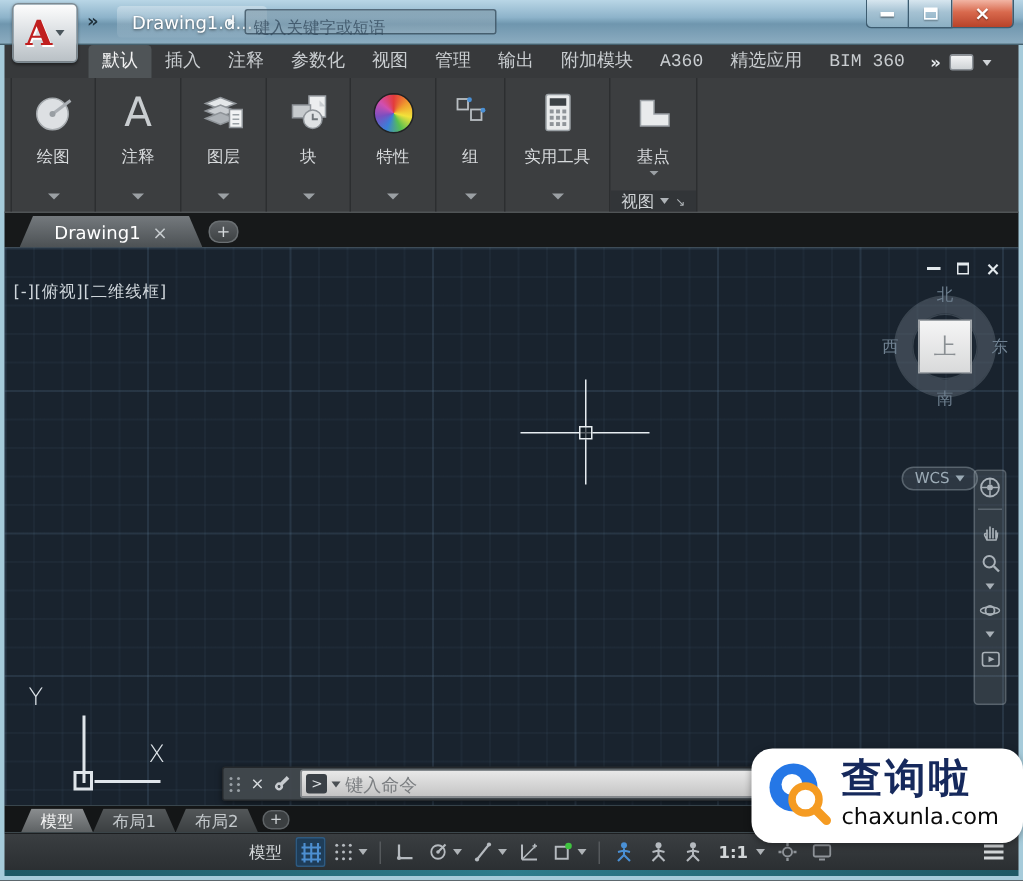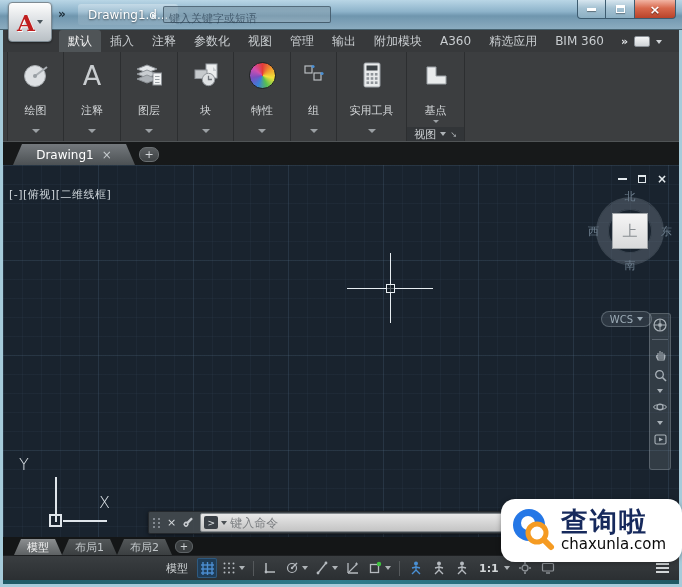--- a/index.html
+++ b/index.html
@@ -45,34 +45,34 @@
   .win-btn.max { width:28px; border-left:none; border-right:none; }
   .win-btn.close { width:42px; border-radius:0 0 4px 0;
     background:linear-gradient(180deg,#f2b5a4,#d8694d 45%,#b8432a); color:#fff; font-weight:bold; font-size:13px;
     text-shadow:0 1px 1px rgba(0,0,0,.5); }
   .glyph-min { width:9px; height:3px; background:#fff; box-shadow:0 1px 1px rgba(0,0,0,.4); }
   .glyph-max { width:9px; height:8px; border:1px solid #fff; border-top:3px solid #fff; box-shadow:0 1px 1px rgba(0,0,0,.3); }
 
   
   .ribbon-tabs { position:absolute; left:3px; right:3px; top:30px; height:22px; background:#37393b;
     display:flex; align-items:flex-end; padding-left:56px; }
-  .rtab { font-size:12px; color:#c9cdd0; padding:3px 9px; line-height:16px; cursor:default; }
+  .rtab { font-size:12px; color:#c9cdd0; padding:3px 9px; line-height:16px; cursor:default;font-family:Liberation Mono, monospace; }
   .rtab.active { background:#50555 8; background:#4f5457; color:#f2f2f2; border-radius:3px 3px 0 0; }
   .rtabs-extra { display:flex; align-items:center; gap:6px; margin-left:8px; padding-bottom:4px; }
   .rt-overflow { color:#e8ebee; font-size:11px; font-weight:bold; }
   .ribbon-state { width:16px; height:11px; background:linear-gradient(#f4f5f6,#cfd3d6); border:1px solid #8a9096; border-radius:2px; }
 
   
   .ribbon-panels { position:absolute; left:3px; right:3px; top:52px; height:90px; background:#3c3e40;
     display:flex; padding-left:4px; border-bottom:1px solid #505456; }
   .panel { position:relative; height:100%; border-right:1px solid #2c2e30; display:flex; flex-direction:column;
     align-items:center; padding-top:5px; }
   .panel:first-child { border-left:1px solid #2c2e30; }
   .picon { height:36px; display:flex; align-items:center; justify-content:center; }
-  .plabel { font-size:11px; color:#d6d9db; margin-top:10px; white-space:nowrap; }
+  .plabel { font-size:11px; color:#d6d9db; margin-top:4px; white-space:nowrap; }
   .pdrop { margin-top:auto; margin-bottom:4px; }
   .tri { display:inline-block; width:0; height:0; border-left:4px solid transparent; border-right:4px solid transparent;
     border-top:4px solid #9ba0a4; }
   .mini-tri { display:inline-block; width:0; height:0; border-left:3px solid transparent; border-right:3px solid transparent;
     border-top:3px solid #9ba0a4; margin-top:2px; }
   .annotate-a { font-size:27px; color:#c9cdd0; font-family:"DejaVu Sans","Liberation Sans",sans-serif; line-height:1; }
   .color-wheel { width:27px; height:27px; border-radius:50%; border:1px solid #20222 4; border:1px solid #202224;
     background:conic-gradient(#e33b3b,#f09a2e,#f2e23a,#58c050,#3a7fd8,#7a4fc0,#d04fb0,#e33b3b); }
   .ptitle { margin-top:auto; width:100%; height:14px; background:#323538; display:flex; align-items:center;
     justify-content:center; gap:4px; font-size:11px; color:#cfd3d6; }
@@ -176,21 +176,21 @@
   .hamburger { margin-left:auto; margin-right:10px; display:flex; flex-direction:column; gap:2px; }
   .hamburger i { width:13px; height:2px; background:#d2d6d8; }
   .status-accent { position:absolute; left:3px; right:3px; top:580px; height:4px;
     background:linear-gradient(90deg,#1e5864,#2e7c8c 50%,#1e5864); }
 
   
   .watermark { position:absolute; right:0; top:499px; width:181px; height:63px; background:#fff; z-index:50;
     border-radius:14px; display:flex; align-items:center; padding:5px 8px 5px 9px; gap:5px;
     box-shadow:0 1px 5px rgba(0,0,0,.35); }
   .wm-text { display:flex; flex-direction:column; line-height:1.05; }
-  .wm-title { font-family:Liberation Serif, serif; font-weight:bold; font-size:27px; color:#16295c;
+  .wm-title { font-family:Liberation Mono, monospace; font-weight:bold; font-size:27px; color:#16295c;
     letter-spacing:2px; }
   .wm-url { font-size:15px; color:#0a0a0a; margin-top:1px; }
 </style>
 </head>
 <body>
 
 <div class="window">
 
   <div class="titlebar">
     <div class="app-btn">

